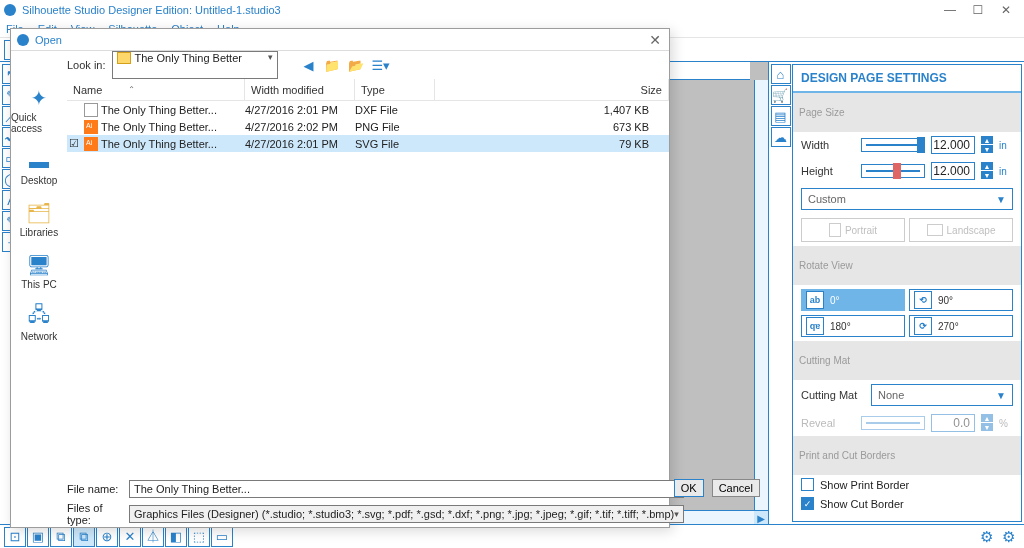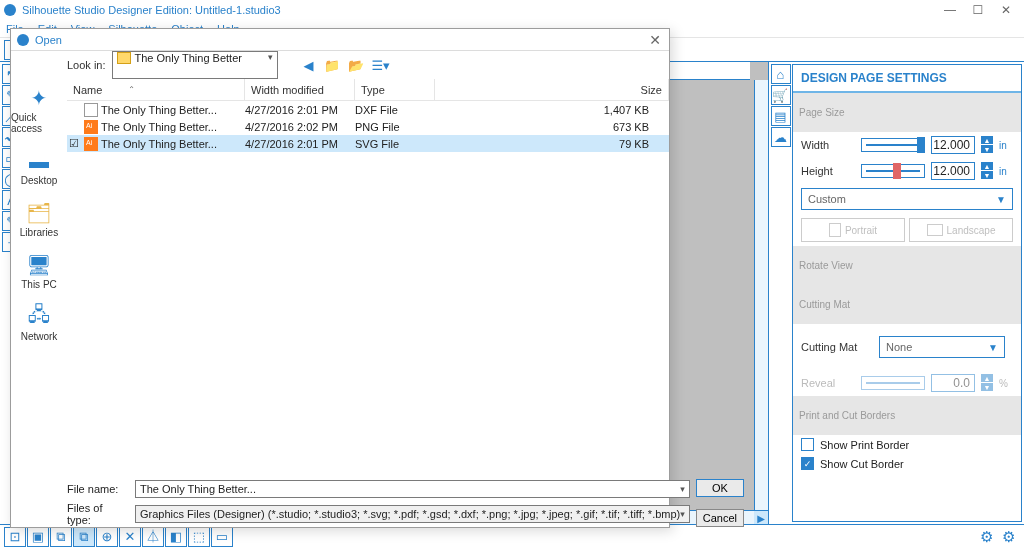--- a/index.html
+++ b/index.html
@@ -100,25 +100,25 @@
 .lrow{display:flex;height:17px;align-items:center;font-size:11px}
 .lrow .chk{width:14px;text-align:center}
 .lrow .fic{width:14px;height:14px;margin:0 3px;display:inline-block;background:#fff;border:1px solid #999;position:relative}
 .lrow .fic.ai{background:#ff7b1a;border-color:#ff7b1a}
 .lrow .fic.ai::after{content:"Ai";color:#fff;font-size:7px;position:absolute;left:1px;top:1px}
 .lrow.sel{background:#cde8fb}
 .lrow .c-name{width:178px;display:flex;align-items:center;white-space:nowrap;overflow:hidden}
 .lrow .c-date{width:110px}.lrow .c-type{width:80px}.lrow .c-size{flex:1;text-align:right;padding-right:20px}
 .dlg-foot{position:absolute;left:0;right:0;bottom:0;height:48px;display:flex;padding-left:56px}
 .dlg-foot .rows{flex:1;display:flex;flex-direction:column;justify-content:center;gap:4px;padding-right:6px}
-.dlg-foot .r{display:flex;align-items:center;gap:6px}
+.dlg-foot .r{display:flex;align-items:center;}
 .dlg-foot label{width:62px;font-size:11px}
 .dlg-foot .combo{flex:1;height:18px;border:1px solid #7a7a7a;padding:0 4px;display:flex;align-items:center;font-size:11px;background:#fff}
 .dlg-foot .combo.grey{background:#f0f0f0}
-.dlg-foot .btns{width:60px;display:flex;flex-direction:column;justify-content:space-between;gap:8px;padding-right:6px}
+.dlg-foot .btns{width:60px;display:flex;flex-direction:row;justify-content:center;gap:8px;padding-right:6px}
 .dlg-foot button{height:18px;border:1px solid #888;background:#eaeaea;font-size:11px}
 .dlg-foot button.primary{border:1px solid #2a82cb}
 .dlg-foot .combo .dd{margin-left:auto;font-size:9px;color:#555}
 </style>
 </head>
 <body>
 
 <div class="titlebar">
   <div class="logo"></div>
   <div class="title">Silhouette Studio Designer Edition: Untitled-1.studio3</div>
@@ -240,25 +240,43 @@
           <span class="ic"></span>
           <span>Portrait</span>
         </div>
       <div class="btn">
           <span class="ic" style="width:16px;height:12px"></span>
           <span>Landscape</span>
         </div>
     </div>
 
     <div class="section-title">Rotate View</div>
+    <div class="rotgrid">
+      <div class="rotbtn active">
+          <span class="ic">ab</span>
+          <span>0°</span>
+        </div>
+      <div class="rotbtn">
+          <span class="ic">⟲</span>
+          <span>90°</span>
+        </div>
+      <div class="rotbtn">
+          <span class="ic">qɐ</span>
+          <span>180°</span>
+        </div>
+      <div class="rotbtn">
+          <span class="ic">⟳</span>
+          <span>270°</span>
+        </div>
+    </div>
 
     <div class="section-title">Cutting Mat</div>
     <div class="row">
       <label style="width:64px">Cutting Mat</label>
-      <div class="dropdown" style="flex:1;margin:8px">
+      <div class="dropdown" style="flex:1;margin:0">
         <span>None</span>
           <span class="arrow">▼</span>
       </div>
     </div>
     <div class="row">
       <label style="color:#bbb">Reveal</label>
       <div class="slider" style="opacity:.4">
           <div class="track"></div>
         </div>
       <div class="num" style="opacity:.5">0.0</div>

